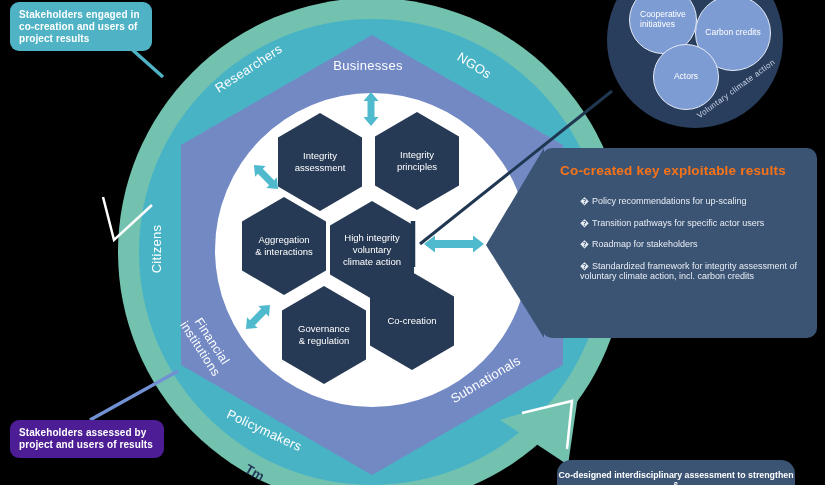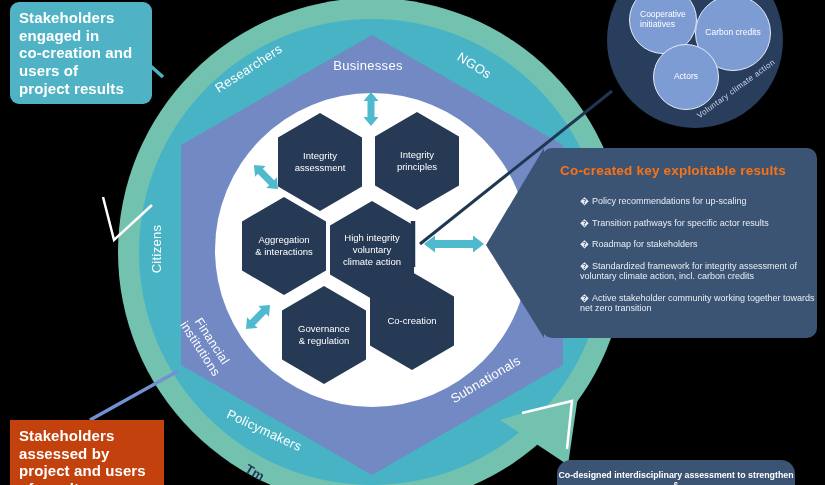--- a/index.html
+++ b/index.html
@@ -32,24 +32,24 @@
     color:#fff;display:flex;align-items:center;justify-content:center;text-align:center;
     font-size:8.5px;line-height:1.15;white-space:pre-line;z-index:15;box-sizing:border-box;}
   .vcirc.coop{left:629px;top:-14px;width:68px;height:68px;justify-content:flex-start;
     text-align:left;padding-left:10px;}
   .vcirc.carbon{left:695px;top:-5px;width:76px;height:76px;}
   .vcirc.actors{left:653px;top:44px;width:66px;height:66px;}
   .curved{left:698px;top:112px;transform:rotate(-36deg);transform-origin:left center;
     color:#c9d4e8;font-size:8px;letter-spacing:.4px;z-index:16;}
 
   
-  .callout{position:absolute;color:#fff;font-weight:bold;font-size:15px;line-height:1.18;
+  .callout{position:absolute;color:#fff;font-weight:bold;font-size:10px;line-height:1.18;
     white-space:pre-line;border-radius:9px;padding:7px 9px;z-index:40;letter-spacing:.1px;}
   .callout.tl{left:10px;top:2px;width:124px;background:#4fb3c5;}
-  .callout.bl{left:10px;top:420px;width:136px;background:#c2410c;border-radius:0;}
+  .callout.bl{left:10px;top:420px;width:136px;background:#4c1d95;border-radius:9px;}
 
   
   .panel{left:542px;top:148px;width:275px;height:190px;background:#3c5474;border-radius:10px;z-index:20;}
   .panel-tip{left:486px;top:148px;width:58px;height:190px;background:#3c5474;
     clip-path:polygon(100% 0,100% 100%,0 51%);z-index:20;}
   .panel-title{position:absolute;left:560px;top:163px;width:246px;color:#f97316;
     font-weight:bold;font-size:13.5px;letter-spacing:.2px;z-index:21;}
   .bullets{position:absolute;left:580px;top:196px;width:246px;z-index:21;}
   .bullet{margin:0 0 11px 0;color:#e8edf4;font-size:9px;line-height:10.5px;}
   .bglyph{margin-right:3px;}
@@ -101,24 +101,23 @@
 initiatives</div>
   <div class="vcirc carbon">Carbon credits</div>
   <div class="vcirc actors">Actors</div>
   <div class="abs curved">Voluntary climate action</div>
 
   <div class="abs panel"></div>
   <div class="abs panel-tip"></div>
   <div class="panel-title">Co-created key exploitable results</div>
   <div class="bullets">
     <p class="bullet"><span class="bglyph">�</span><span>Policy recommendations for up-scaling</span></p>
-    <p class="bullet"><span class="bglyph">�</span><span>Transition pathways for specific actor results</span></p>
+    <p class="bullet"><span class="bglyph">�</span><span>Transition pathways for specific actor users</span></p>
     <p class="bullet"><span class="bglyph">�</span><span>Roadmap for stakeholders</span></p>
     <p class="bullet"><span class="bglyph">�</span><span>Standardized framework for integrity assessment of voluntary climate action, incl. carbon credits</span></p>
-    <p class="bullet"><span class="bglyph">�</span><span>Active stakeholder community working together towards net zero transition</span></p>
   </div>
 
   <div class="callout tl">Stakeholders engaged in
 co-creation and users of
 project results</div>
   <div class="callout bl">Stakeholders assessed by
 project and users of results</div>
 
   <div class="abs bottom-note">Co-designed interdisciplinary assessment to strengthen &amp;</div>
 

